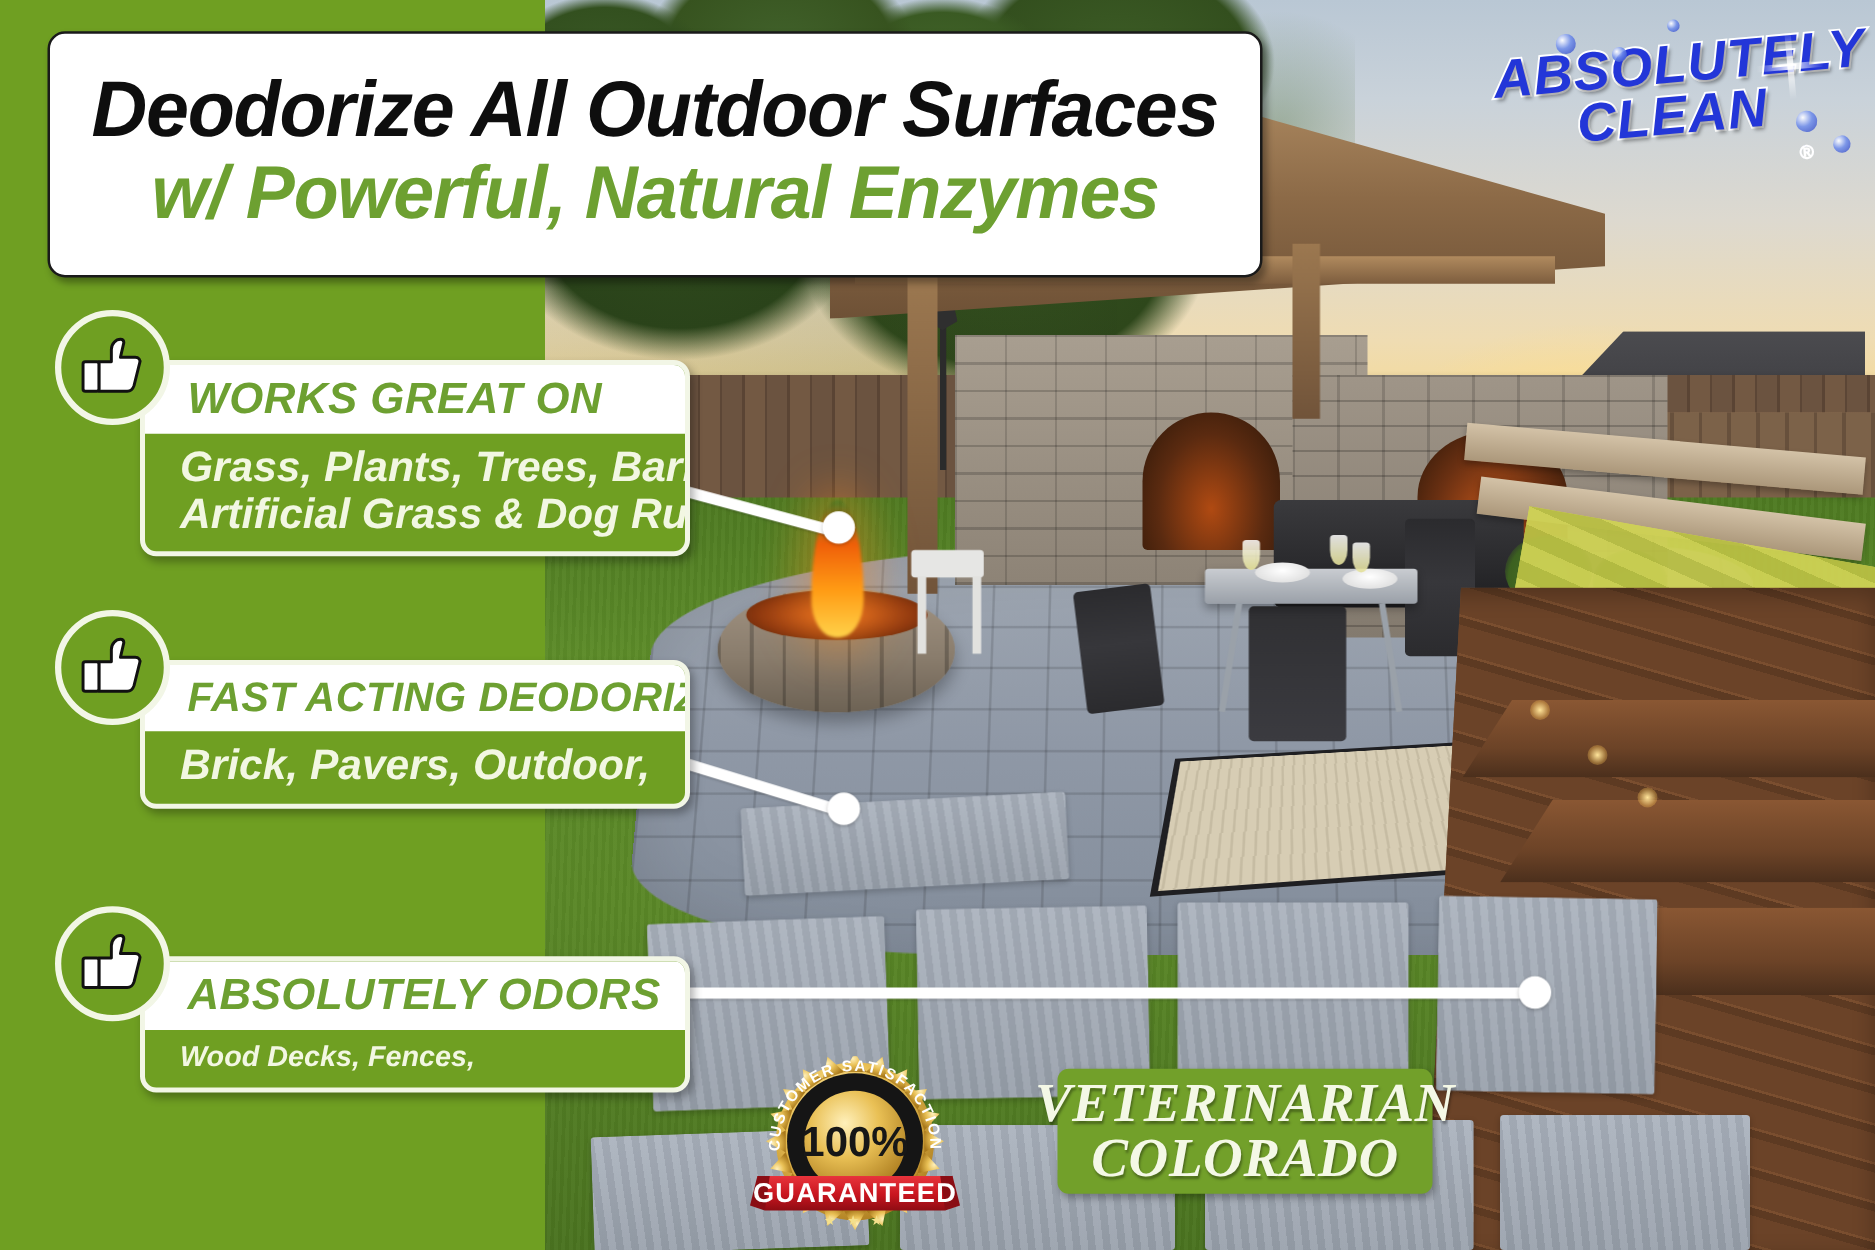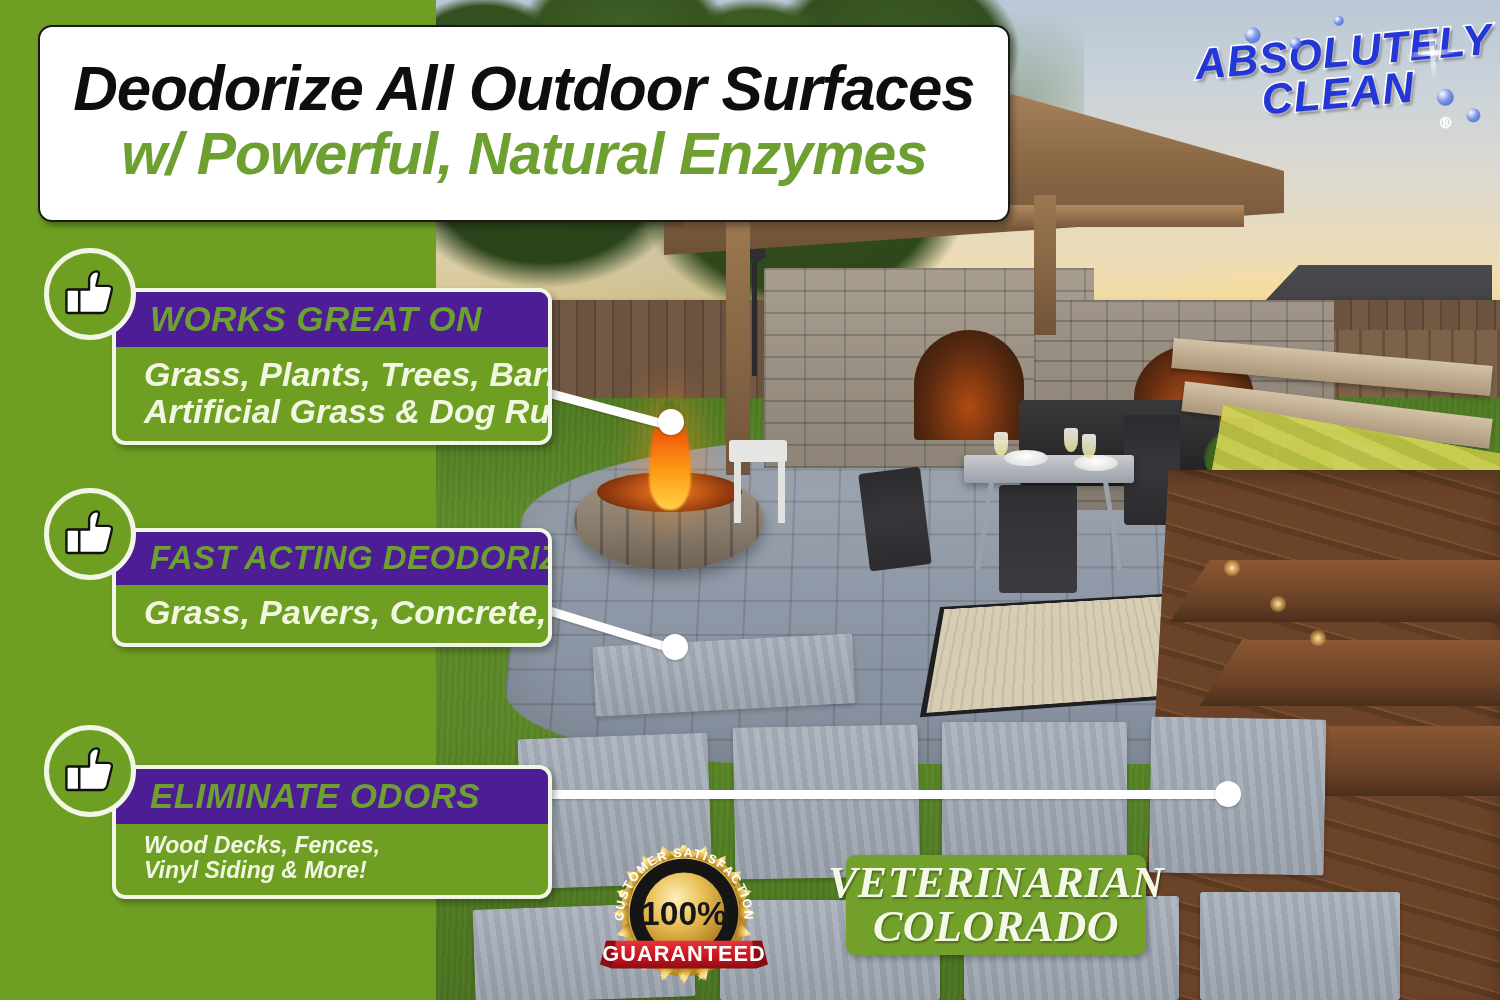--- a/index.html
+++ b/index.html
@@ -395,21 +395,21 @@
     position: absolute; left: 68px; top: 40px;
     width: 440px;
     border-radius: 13px;
     background: #6f9f22;
     border: 4px solid #f2f6e6;
     box-shadow: 3px 4px 7px rgba(0,0,0,.3);
     overflow: hidden;
     z-index: 2;
   }
   .feature-title {
-    background: #4c1d95;
+    background: #ffffff;
     color: #6da031;
     font-size: 35px; font-weight: 700; font-style: italic;
     letter-spacing: .4px;
     padding: 7px 14px 8px 34px;
     white-space: nowrap;
   }
   .feature-body {
     color: #f2f7e2;
     font-size: 34px; font-weight: 700; font-style: italic;
     line-height: 1.08;
@@ -622,37 +622,36 @@
   <div class="feature" style="left:44px; top:488px;">
     <div class="thumb-circle">
       <svg viewBox="0 0 64 64" aria-hidden="true">
         <path d="M20 27h11V16c0-5 4-9 8-9 2 0 3 1 3 3l-3 13h13c3 0 5 2 4 5l-5 20c-1 3-3 5-6 5H20z" fill="#ffffff" stroke="#111111" stroke-width="2.6" stroke-linejoin="round"></path>
         <rect x="6" y="27" width="14" height="26" rx="2" fill="#ffffff" stroke="#111111" stroke-width="2.6"></rect>
       </svg>
     </div>
     <div class="feature-card">
       <div class="feature-title" style="font-size:33px;">FAST ACTING DEODORIZER</div>
       <div class="feature-body">
-        <span>Grass, Pavers, Concrete,</span>
+        <span>Brick, Pavers, Outdoor,</span>
       </div>
     </div>
   </div>
 
   <div class="feature" style="left:44px; top:725px;">
     <div class="thumb-circle">
       <svg viewBox="0 0 64 64" aria-hidden="true">
         <path d="M20 27h11V16c0-5 4-9 8-9 2 0 3 1 3 3l-3 13h13c3 0 5 2 4 5l-5 20c-1 3-3 5-6 5H20z" fill="#ffffff" stroke="#111111" stroke-width="2.6" stroke-linejoin="round"></path>
         <rect x="6" y="27" width="14" height="26" rx="2" fill="#ffffff" stroke="#111111" stroke-width="2.6"></rect>
       </svg>
     </div>
     <div class="feature-card">
-      <div class="feature-title">ELIMINATE ODORS</div>
+      <div class="feature-title">ABSOLUTELY ODORS</div>
       <div class="feature-body" style="font-size:23px;">
         <span>Wood Decks, Fences,</span>
-        <span>Vinyl Siding &amp; More!</span>
       </div>
     </div>
   </div>
 
   <div class="seal">
     <svg viewBox="0 0 170 142" width="168" height="142" aria-hidden="true">
       <defs>
         <radialGradient id="goldg" cx="40%" cy="32%" r="75%">
           <stop offset="0%" stop-color="#fff0ba"></stop>
           <stop offset="45%" stop-color="#e9c055"></stop>

